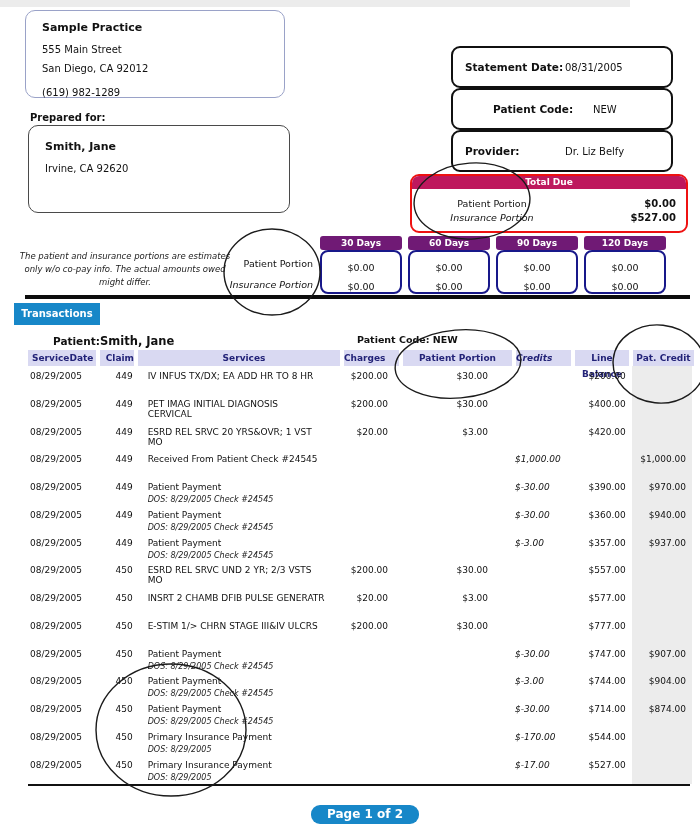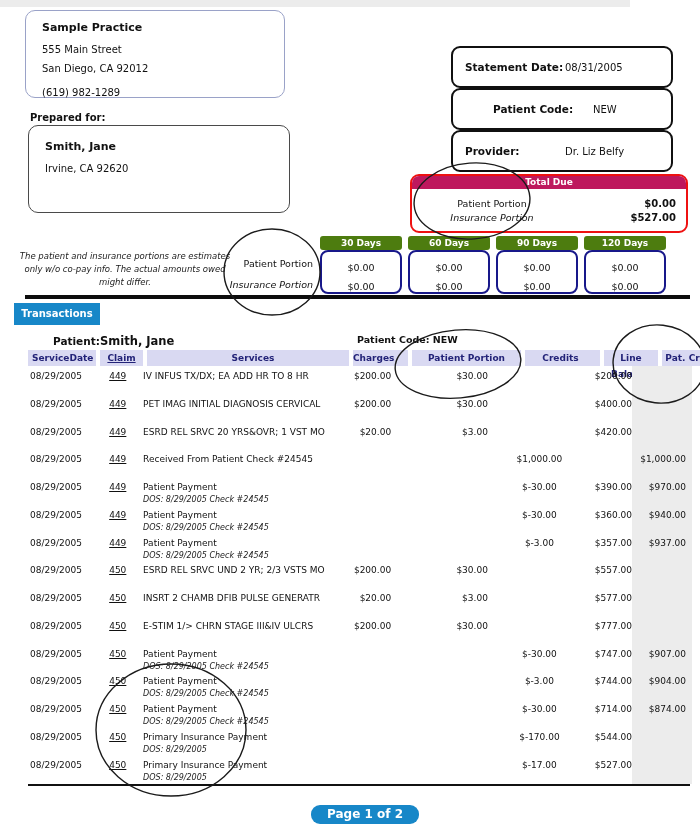--- a/index.html
+++ b/index.html
@@ -34,40 +34,40 @@
   .italic{font-style:italic;}
 
   
   .note{left:15px;top:250px;width:220px;font-style:italic;font-size:8.5px;line-height:13px;text-align:center;color:#1a1a1a;}
 
   
   .aging-label{width:150px;text-align:right;font-size:9.5px;}
   .al1{left:163px;top:258px;} .al2{left:163px;top:279px;font-style:italic;}
   .aging-col{top:236px;width:82px;}
   .ac1{left:320px;} .ac2{left:408px;} .ac3{left:496px;} .ac4{left:584px;}
-  .aging-head{height:14px;background:#4d7c0f;border-radius:3px;color:#fff;font-weight:bold;font-size:9px;text-align:center;line-height:14px;}
+  .aging-head{height:14px;background:#701a75;border-radius:3px;color:#fff;font-weight:bold;font-size:9px;text-align:center;line-height:14px;}
   .aging-box{height:44px;border:2px solid #18188a;border-radius:8px;background:#fff;margin-top:0px;box-sizing:border-box;padding-top:6px;}
   .aging-box div{text-align:center;font-size:9.5px;line-height:19px;}
   .thickline{left:25px;top:295px;width:665px;height:4px;background:#0d0d0d;}
 
   
   .trans-btn{left:14px;top:303px;width:86px;height:22px;background:#1787c8;color:#fff;font-weight:bold;font-size:10px;text-align:center;line-height:22px;}
   .pt-label{left:53px;top:335px;font-weight:bold;font-size:10.5px;}
   .pt-name{left:100px;top:334px;font-weight:bold;font-size:11.5px;}
   .pt-code{left:357px;top:334px;font-weight:bold;font-size:9.5px;}
 
   .thead{left:28px;top:350px;display:flex;gap:4px;}
   .thead .hc{background:#d9d9f2;color:#232378;font-weight:bold;font-size:9px;height:16px;line-height:16px;box-sizing:border-box;}
   .graycol{left:632px;top:366px;width:60px;height:418px;background:#ececec;}
   .tbody{left:28px;top:368px;width:664px;}
-  .t-row{display:flex;gap:5px;height:27.75px;box-sizing:border-box;padding-top:3px;font-size:9px;}
+  .t-row{display:flex;gap:15px;height:27.75px;box-sizing:border-box;padding-top:3px;font-size:9px;}
   .c{box-sizing:border-box;}
-  .c0{width:68px;padding-left:2px;} .c1{width:43px;text-align:center;text-decoration:underline;} .c2{width:202px;}
+  .c0{width:68px;padding-left:2px;} .c1{width:34px;text-align:right;} .c2{width:202px;}
   .c3{width:55px;text-align:right;} .c4{width:109px;text-align:right;padding-right:12px;}
-  .c5{width:75px;text-align:center;padding-right:2px;} .c6{width:54px;text-align:right;margin-right:-3px;padding-right:0;}
+  .c5{width:55px;text-align:left;padding-right:2px;font-style:italic;} .c6{width:54px;text-align:right;margin-right:-3px;padding-right:0;}
   .c7{width:61px;text-align:right;padding-right:6px;}
   .dosline{font-style:italic;font-size:8px;color:#222;margin-top:3px;}
   .bottomline{left:28px;top:784px;width:662px;height:2px;background:#111;}
   .page-btn{left:311px;top:805px;width:108px;height:19px;background:#1787c8;color:#fff;font-weight:bold;font-size:12px;text-align:center;line-height:19px;border-radius:9px;}
 
   svg.annot{position:absolute;left:0;top:0;pointer-events:none;z-index:10;}
 </style>
 </head>
 <body>
 

